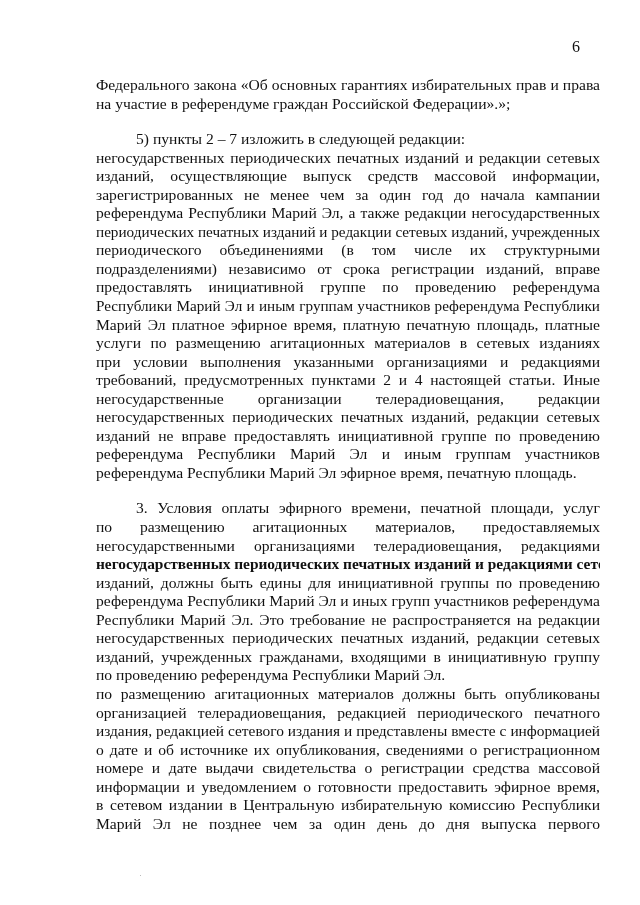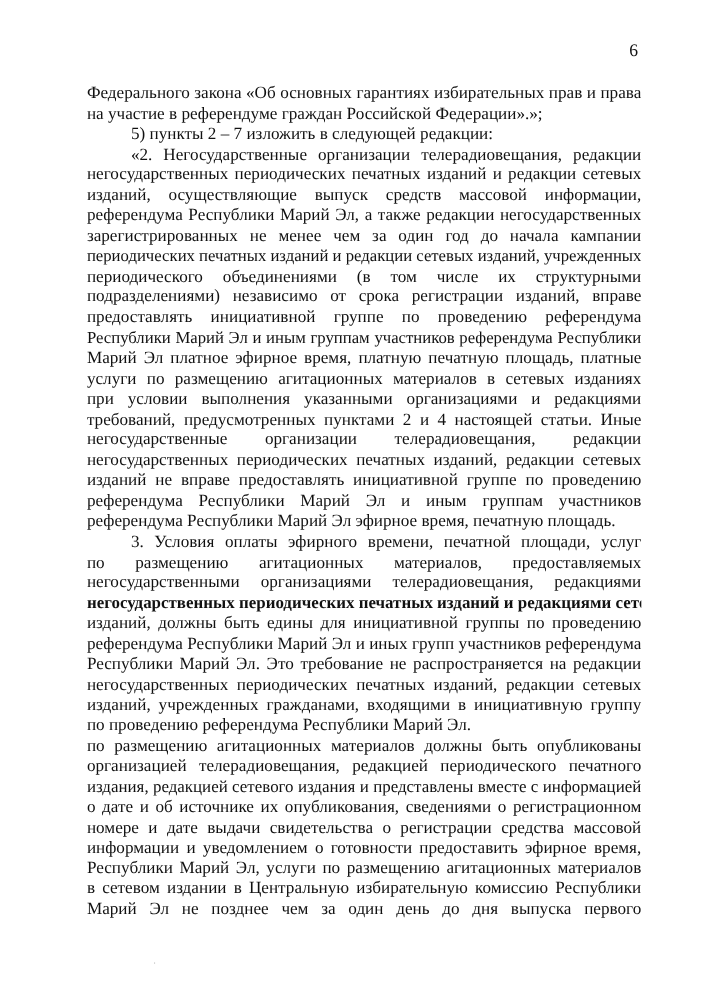--- a/index.html
+++ b/index.html
@@ -1,38 +1,37 @@
 <!DOCTYPE html>
 <html><head>
   <meta charset="utf-8">
   <style>
     html, body { margin: 0; padding: 0; background: #ffffff; }
     body { width: 640px; height: 905px; position: relative; overflow: hidden;
       font-family: "Liberation Serif", "DejaVu Serif", serif; color: #111; }
     .page-number { position: absolute; top: 38px; left: 572px; font-size: 16px; }
-    .body-text { position: absolute; top: 76px; left: 79px; width: 504px; }
+    .body-text { position: absolute; top: 76px; left: 96px; width: 504px; }
     .line { font-size: 15.6px; line-height: 18.55px; height: 18.55px; white-space: nowrap;
       text-align: justify; text-align-last: justify; overflow: hidden; }
     .line.last { text-align-last: left; }
-    .line.indent { padding-left: 40px; }
+    .line.indent { padding-left: 40px; margin-top: 17px; }
     .dot { position: absolute; top: 875px; left: 140px; width: 1px; height: 1px; background: #bbb; }
   </style>
 </head>
 <body>
 
 <div class="page-number">6</div>
 <div class="body-text" id="body-text">
     <div class="line">Федерального закона «Об основных гарантиях избирательных прав и права</div>
     <div class="line last">на участие в референдуме граждан Российской Федерации».»;</div>
     <div class="line indent last">5) пункты 2 – 7 изложить в следующей редакции:</div>
-    <div class="line indent">«2. Негосударственные организации телерадиовещания, редакции</div>
     <div class="line">негосударственных периодических печатных изданий и редакции сетевых</div>
     <div class="line">изданий, осуществляющие выпуск средств массовой информации,</div>
+    <div class="line">зарегистрированных не менее чем за один год до начала кампании</div>
     <div class="line">референдума Республики Марий Эл, а также редакции негосударственных</div>
-    <div class="line">зарегистрированных не менее чем за один год до начала кампании</div>
     <div class="line" style="font-size: 15.2px;">периодических печатных изданий и редакции сетевых изданий, учрежденных</div>
     <div class="line">периодического объединениями (в том числе их структурными</div>
     <div class="line">подразделениями) независимо от срока регистрации изданий, вправе</div>
     <div class="line">предоставлять инициативной группе по проведению референдума</div>
     <div class="line" style="font-size: 15.2px;">Республики Марий Эл и иным группам участников референдума Республики</div>
     <div class="line">Марий Эл платное эфирное время, платную печатную площадь, платные</div>
     <div class="line">услуги по размещению агитационных материалов в сетевых изданиях</div>
     <div class="line">при условии выполнения указанными организациями и редакциями</div>
     <div class="line">требований, предусмотренных пунктами 2 и 4 настоящей статьи. Иные</div>
     <div class="line">негосударственные организации телерадиовещания, редакции</div>
@@ -49,17 +48,16 @@
     <div class="line">Республики Марий Эл. Это требование не распространяется на редакции</div>
     <div class="line">негосударственных периодических печатных изданий, редакции сетевых</div>
     <div class="line">изданий, учрежденных гражданами, входящими в инициативную группу</div>
     <div class="line last">по проведению референдума Республики Марий Эл.</div>
     <div class="line">по размещению агитационных материалов должны быть опубликованы</div>
     <div class="line">организацией телерадиовещания, редакцией периодического печатного</div>
     <div class="line" style="font-size: 15.4px;">издания, редакцией сетевого издания и представлены вместе с информацией</div>
     <div class="line">о дате и об источнике их опубликования, сведениями о регистрационном</div>
     <div class="line">номере и дате выдачи свидетельства о регистрации средства массовой</div>
     <div class="line">информации и уведомлением о готовности предоставить эфирное время,</div>
-    <div class="line">Республики Марий Эл, услуги по размещению агитационных материалов</div>
     <div class="line">в сетевом издании в Центральную избирательную комиссию Республики</div>
     <div class="line">Марий Эл не позднее чем за один день до дня выпуска первого</div>
   </div>
 <div class="dot"></div>
 
 </body></html>

